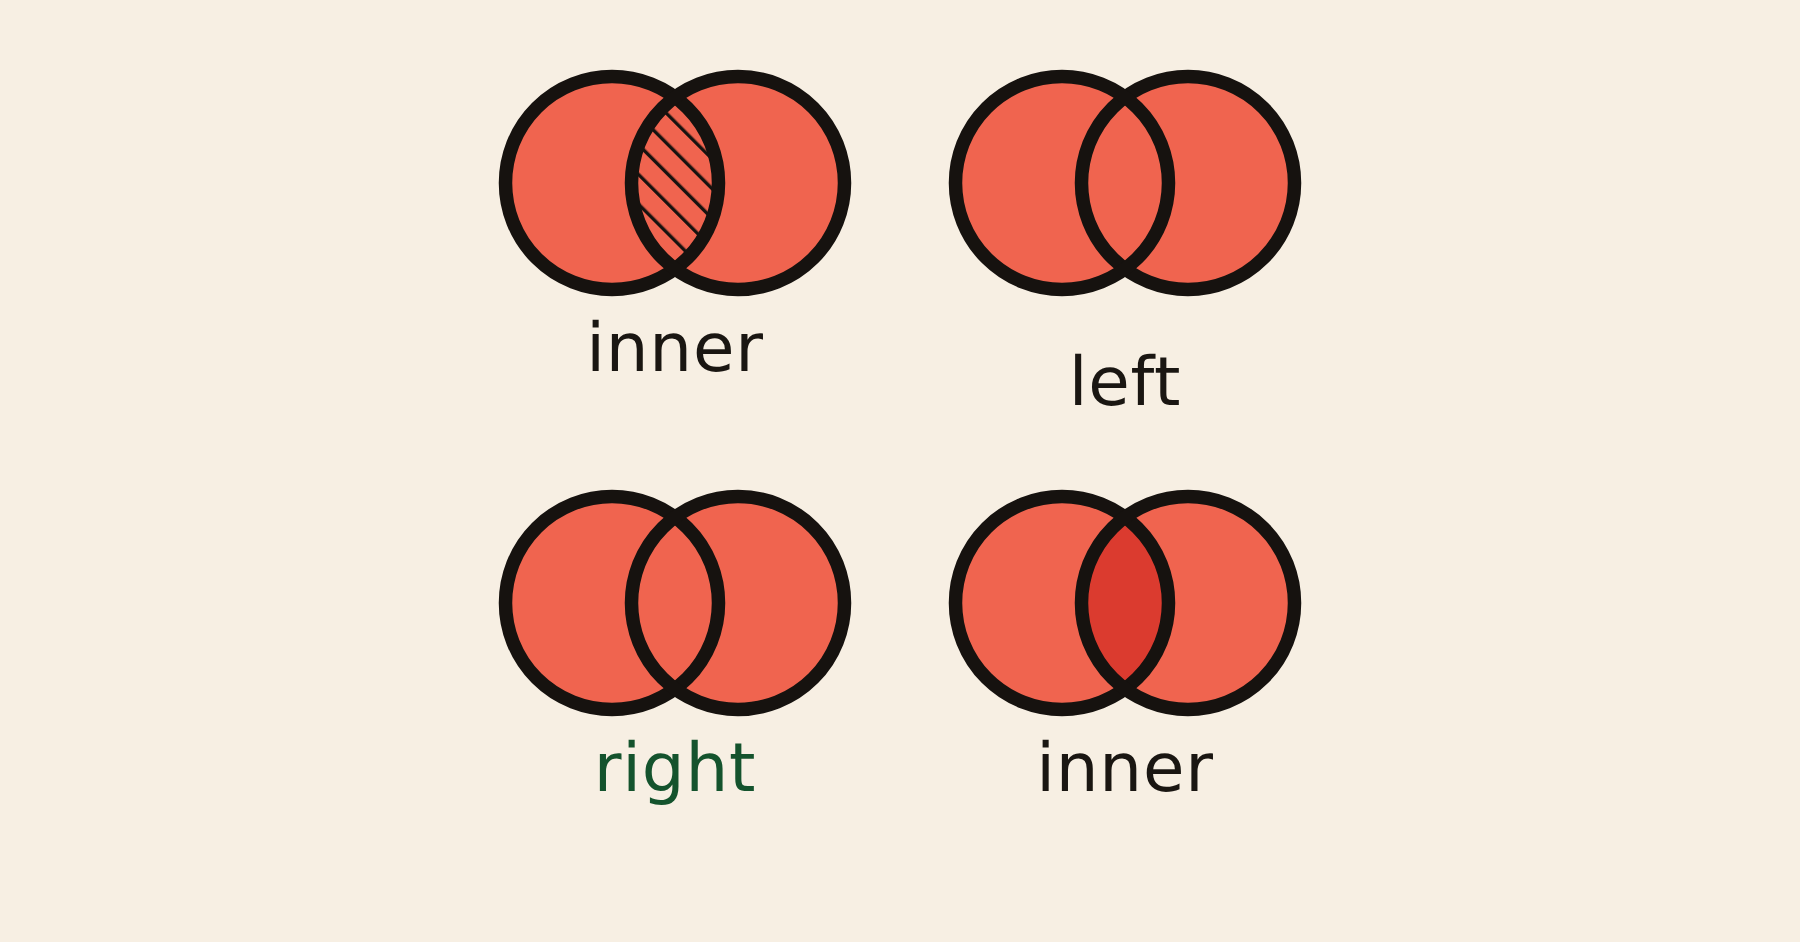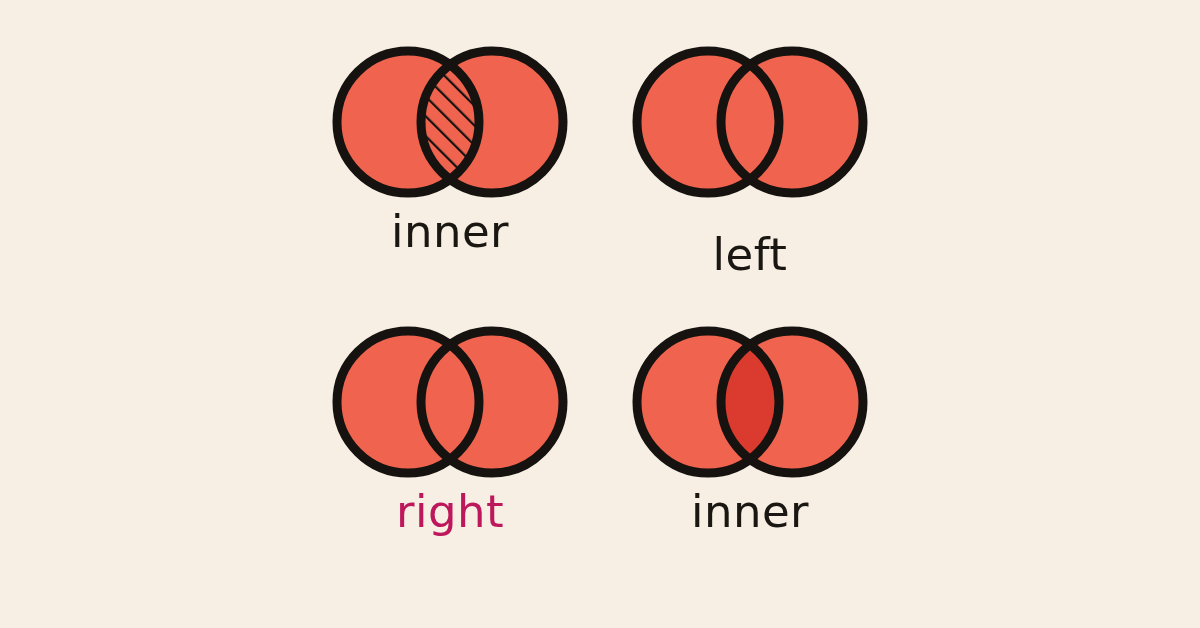--- a/index.html
+++ b/index.html
@@ -122,21 +122,21 @@
 
     <div class="cell row-2">
       <div class="venn-wrap">
         <svg class="venn-svg" viewBox="0 0 240 160" xmlns="http://www.w3.org/2000/svg">
           <circle cx="78" cy="80" r="71" fill="#F0644F"></circle>
           <circle cx="162" cy="80" r="71" fill="#F0644F"></circle>
           <circle cx="78" cy="80" r="71" fill="none" stroke="#16120F" stroke-width="9"></circle>
           <circle cx="162" cy="80" r="71" fill="none" stroke="#16120F" stroke-width="9"></circle>
         </svg>
       </div>
-      <div class="label" style="color: #be185d;">right</div>
+      <div class="label" style="color: #14532d;">right</div>
     </div>
 
     <div class="cell row-2">
       <div class="venn-wrap">
         <svg class="venn-svg" viewBox="0 0 240 160" xmlns="http://www.w3.org/2000/svg">
           <defs>
             <clipPath id="clipL-full">
               <circle cx="78" cy="80" r="71"></circle>
             </clipPath>
           </defs>

